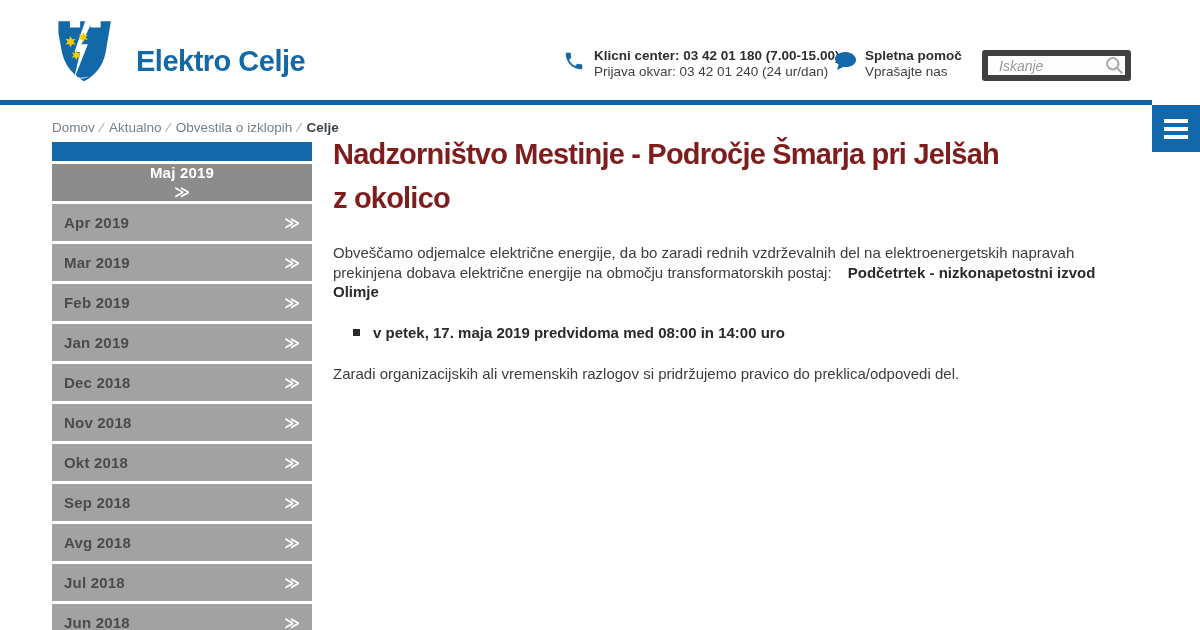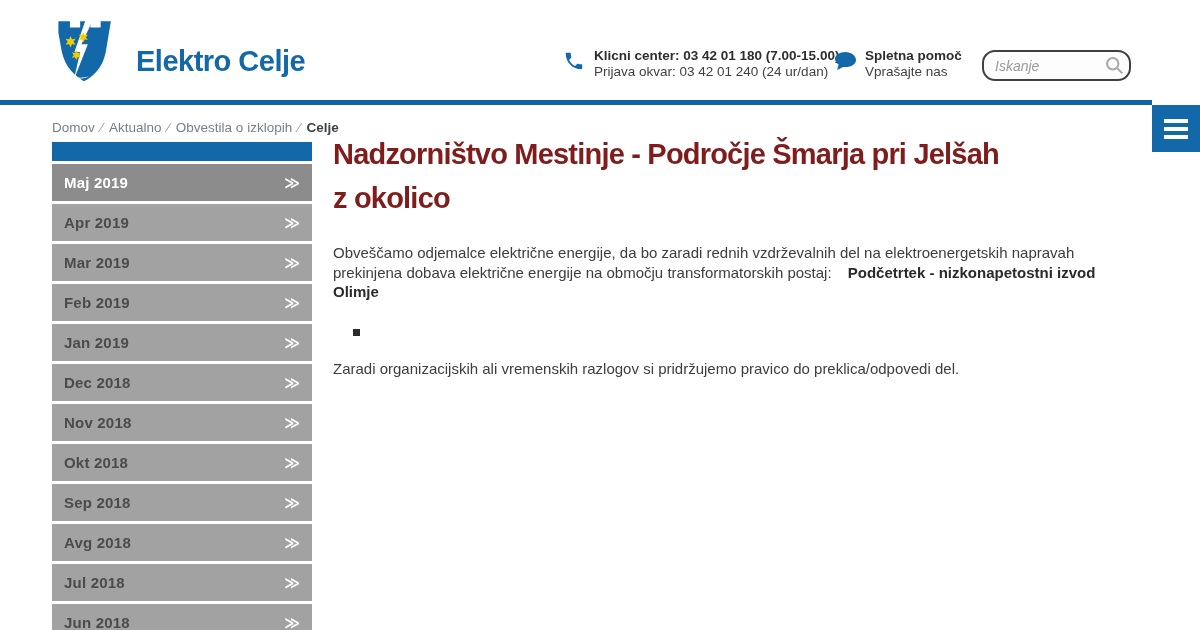--- a/index.html
+++ b/index.html
@@ -20,21 +20,21 @@
   .contact { position:absolute; left:563px; top:47px; display:flex; align-items:flex-start; gap:9px; }
   .contact .icon { margin-top:3px; }
   .contact-line1 { font-size:13.5px; font-weight:bold; color:#2e2e2e; line-height:17px; }
   .contact-line2 { font-size:13.5px; color:#3f3f3f; line-height:16px; }
 
   .help { position:absolute; left:833px; top:47px; display:flex; align-items:flex-start; gap:7px; cursor:pointer; }
   .help .icon { margin-top:2px; }
 
   .search-wrap { position:absolute; left:982px; top:50px; width:149px; height:31px; }
   .search-input {
-    width:100%; height:100%; border:2px solid #404040; border-radius:13px; background:#fdfdfd;
+    width:100%; height:100%; border:6px solid #404040; border-radius:3px; background:#fdfdfd;
     padding:0 24px 0 11px; font-size:14px; font-style:italic; color:#555;
     font-family:"Liberation Sans","DejaVu Sans",sans-serif; outline:none;
   }
   .search-input::placeholder { color:#9a9a9a; font-style:italic; }
   .search-btn { position:absolute; right:6px; top:5px; width:21px; height:21px; background:none; border:none; cursor:pointer; padding:0; }
 
   
   .blue-line { position:absolute; top:100px; left:0; width:1152px; height:5px; background:#1165a4; }
   .menu-btn {
     position:absolute; top:105px; left:1152px; width:48px; height:47px;
@@ -51,21 +51,21 @@
 
   
   .sidebar { position:absolute; left:52px; top:142px; width:260px; }
   .sidebar-topbar { width:260px; height:19px; background:#1268a8; margin-bottom:3px; }
   .month-item {
     height:37px; margin-bottom:3px; background:#a2a2a2; cursor:pointer;
     display:flex; align-items:center; justify-content:space-between; padding:0 12px 0 12px;
   }
   .month-item .month-label { font-size:15px; font-weight:bold; color:#4b4b4b; letter-spacing:0.2px; }
   .month-item .month-chevron { font-size:15px; font-weight:bold; color:#ffffff; }
-  .month-item.active { background:#8c8c8c; }
+  .month-item.active { background:#8c8c8c;flex-direction:column; }
   .month-item.active .month-label { color:#ffffff; }
 
   
   .article { position:absolute; left:333px; top:132px; width:812px; }
   .article h1 {
     font-size:29px; line-height:44px; font-weight:bold; color:#7f1d1d; letter-spacing:-0.8px;
   }
   .article h1 .t-line { display:block; white-space:nowrap; }
   .article .intro { margin-top:23px; font-size:15px; line-height:19.5px; color:#3d3d3d; }
   .article .intro b { color:#2a2a2a;margin-left:12px; }
@@ -219,15 +219,16 @@
 </aside>
 
 <main class="article">
   <h1>
     <span class="t-line">Nadzorništvo Mestinje - Področje Šmarja pri Jelšah</span>
     <span class="t-line">z okolico</span>
   </h1>
   <p class="intro"><span>Obveščamo odjemalce električne energije, da bo zaradi rednih vzdrževalnih del na elektroenergetskih napravah prekinjena dobava električne energije na območju transformatorskih postaj: </span><b>Podčetrtek - nizkonapetostni izvod Olimje</b></p>
   <div class="bullet-row">
     <span class="bullet-square"></span>
+    <span class="bullet-text">v petek, 17. maja 2019 predvidoma med 08:00 in 14:00 uro</span>
   </div>
   <p class="closing">Zaradi organizacijskih ali vremenskih razlogov si pridržujemo pravico do preklica/odpovedi del.</p>
 </main>
 
 </body></html>

